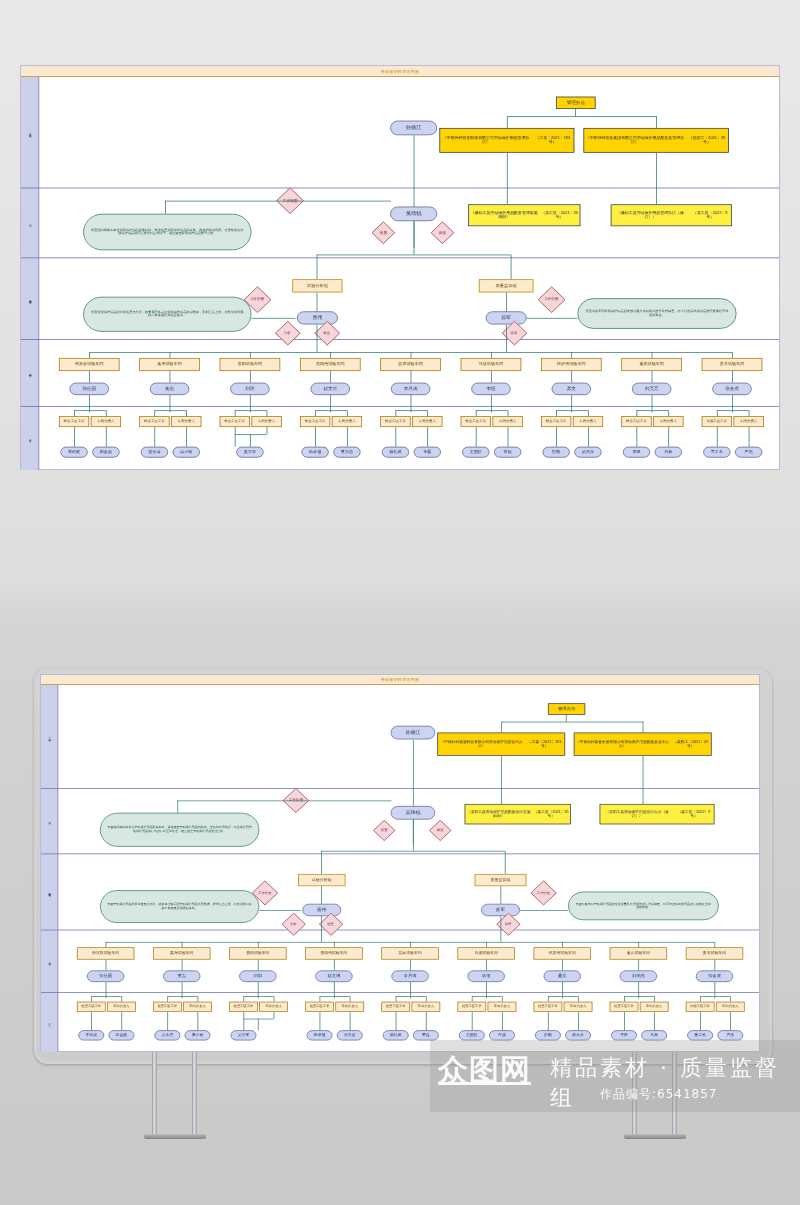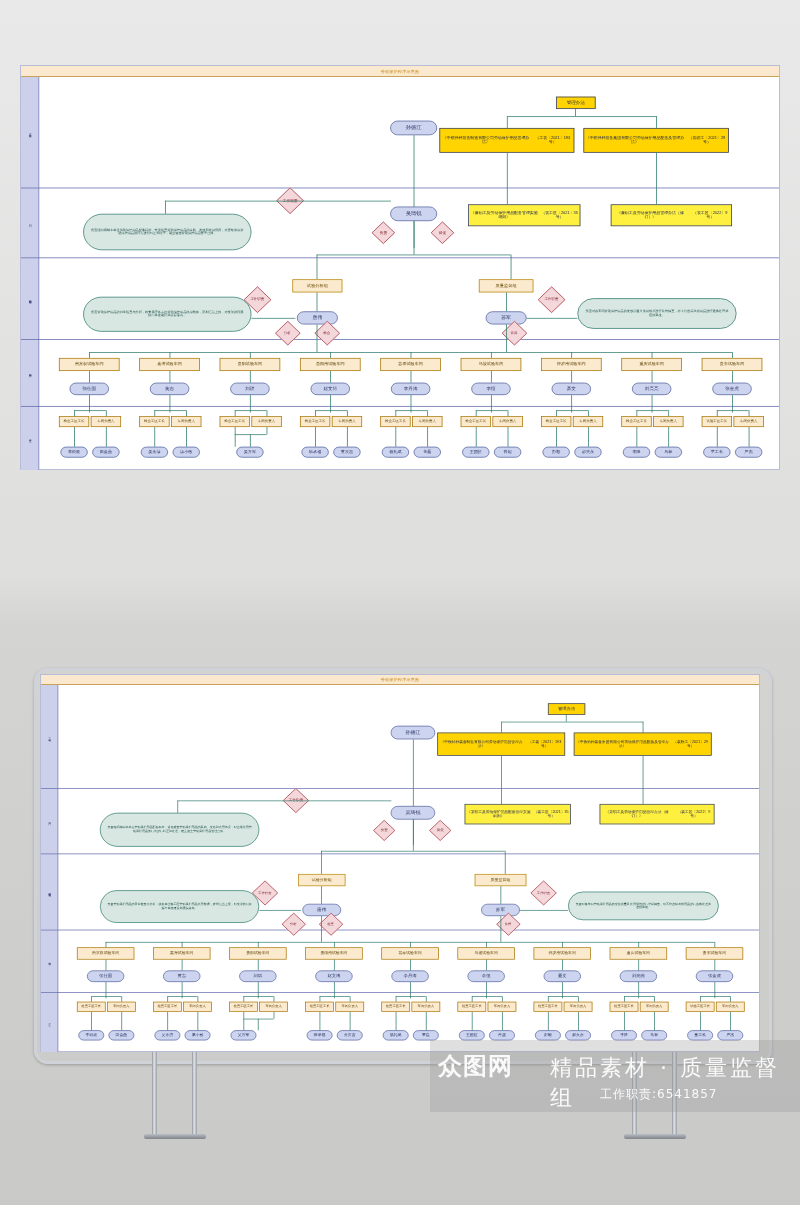--- a/index.html
+++ b/index.html
@@ -34,21 +34,21 @@
   .n-diamond > i{transform:rotate(-45deg);font-style:normal;display:block;}
   .conn{position:absolute;background:#2e7a6c;}
 
   
   .board-wrap{position:absolute;}
   .board-frame{position:absolute;border:3px solid #cfd2d6;border-radius:14px;
      box-shadow:0 1px 3px rgba(0,0,0,.25);}
   .leg{position:absolute;background:linear-gradient(90deg,#8d9196,#e3e6e9 40%,#9aa0a6);}
   .foot{position:absolute;background:linear-gradient(180deg,#b9bec3,#7e8489);border-radius:2px;}
   .wm{position:absolute;color:rgba(255,255,255,.92);}
-  .wm-logo{font-size:24px;font-weight:bold;letter-spacing:1px;font-family:"DejaVu Sans",sans-serif;}
+  .wm-logo{font-size:30px;font-weight:bold;letter-spacing:1px;font-family:"DejaVu Sans",sans-serif;text-decoration:underline;}
   .wm-txt{font-size:22px;letter-spacing:3px;font-family:"DejaVu Sans",sans-serif;}
   .wm-id{font-size:12px;letter-spacing:1px;font-family:"DejaVu Sans",sans-serif;}
   .wm-band{position:absolute;background:rgba(150,150,150,.30);}
 </style>
 </head>
 <body>
 
 <div class="diagram" id="dgm-top" style="left:20px;top:65px;width:760px;height:405px;">
   <div class="dgm-title" style="height:11px;line-height:11px;">劳动保护程序示意图</div>
   <div class="inner" id="canvas-top" style="top:11px;">
@@ -765,13 +765,13 @@
           </div>
           <div class="conn" style="left: 960px; top: 481px; width: 1px; height: 27px;"></div>
         </div>
       </div>
   </div>
 </div>
 
 <div class="wm-band" style="left:430px;top:1040px;width:370px;height:72px;"></div>
 <div class="wm wm-logo" style="left:438px;top:1050px;">众图网</div>
 <div class="wm wm-txt" style="left:550px;top:1053px;">精品素材 · 质量监督组</div>
-<div class="wm wm-id" style="left:600px;top:1086px;">工作职责:6541857</div>
+<div class="wm wm-id" style="left:600px;top:1086px;">作品编号:6541857</div>
 
 </body></html>

